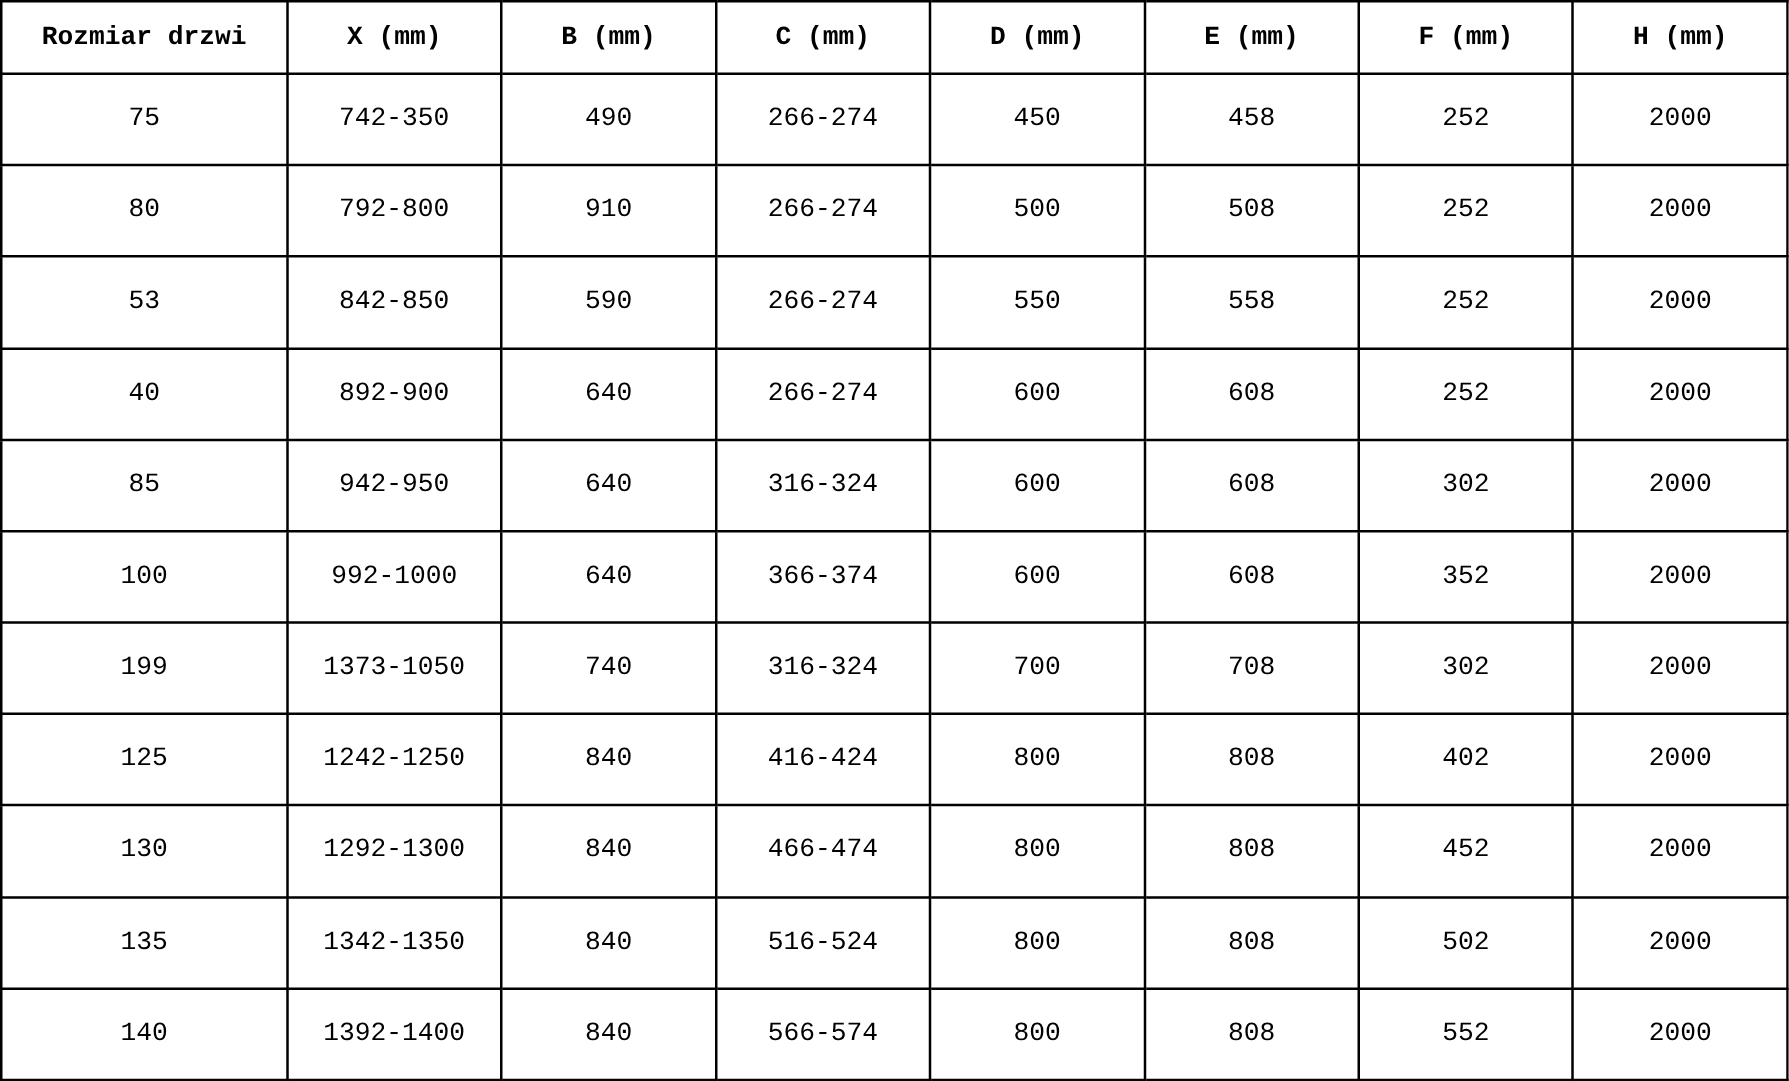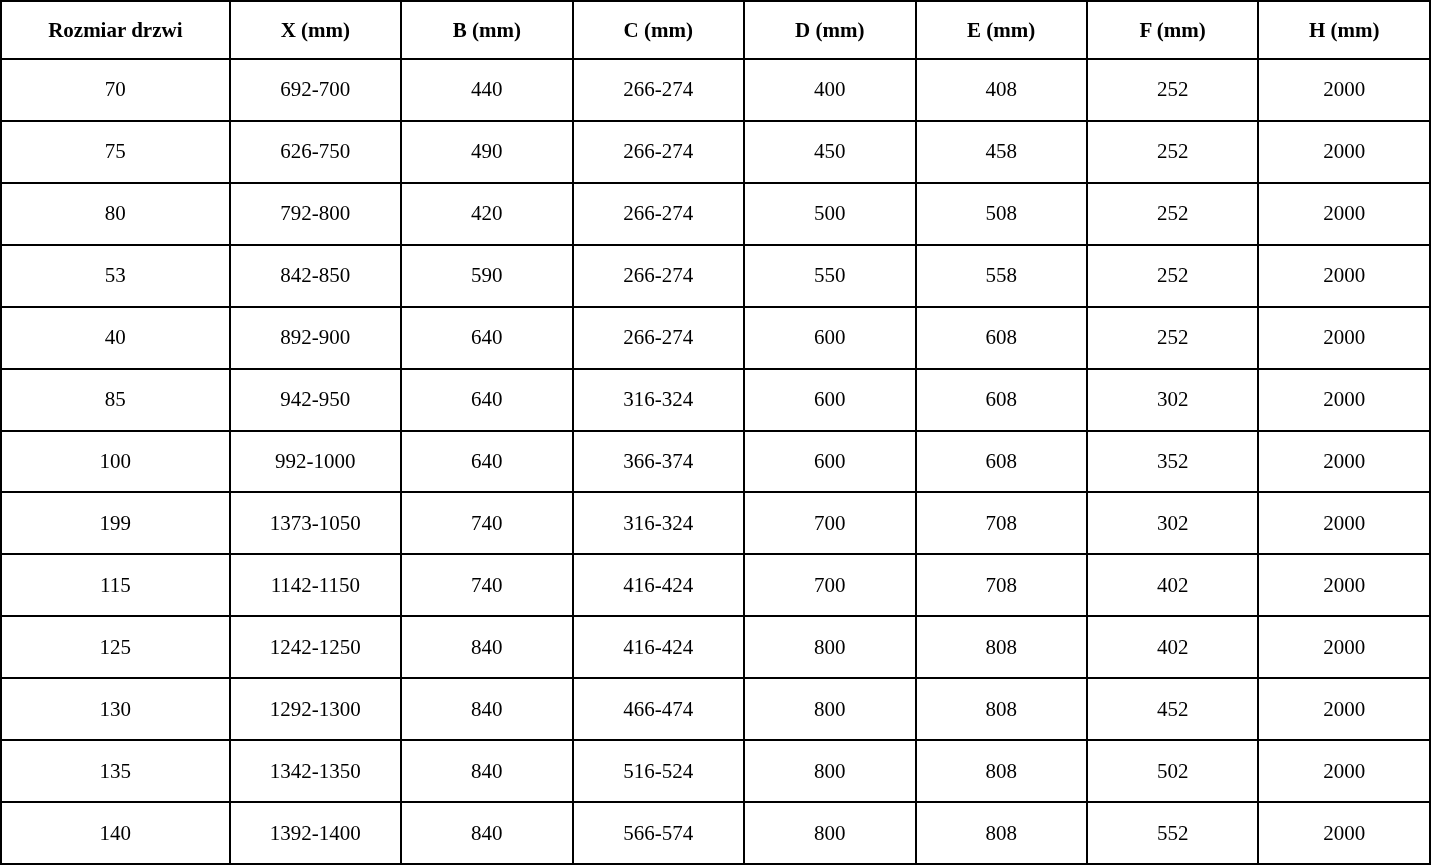--- a/index.html
+++ b/index.html
@@ -10,21 +10,21 @@
   .table-wrap {
     width: 1431px;
     height: 865px;
     box-sizing: border-box;
   }
   table.spec-table {
     width: 100%;
     height: 100%;
     border-collapse: collapse;
     table-layout: fixed;
-    font-family: Liberation Serif, serif;
+    font-family: Liberation Mono, monospace;
     color: #000000;
   }
   table.spec-table th,
   table.spec-table td {
     border: 2px solid #000000;
     text-align: center;
     vertical-align: middle;
     padding: 0;
     overflow: hidden;
     white-space: nowrap;
@@ -63,43 +63,33 @@
           <th>B (mm)</th>
           <th>C (mm)</th>
           <th>D (mm)</th>
           <th>E (mm)</th>
           <th>F (mm)</th>
           <th>H (mm)</th>
         </tr>
     </thead>
     <tbody id="table-body">
         <tr>
-          <td>70</td>
-          <td>692-700</td>
-          <td>440</td>
-          <td>266-274</td>
-          <td>400</td>
-          <td>408</td>
-          <td>252</td>
-          <td>2000</td>
-        </tr>
-        <tr>
           <td>75</td>
-          <td>626-750</td>
+          <td>742-350</td>
           <td>490</td>
           <td>266-274</td>
           <td>450</td>
           <td>458</td>
           <td>252</td>
           <td>2000</td>
         </tr>
         <tr>
           <td>80</td>
           <td>792-800</td>
-          <td>420</td>
+          <td>910</td>
           <td>266-274</td>
           <td>500</td>
           <td>508</td>
           <td>252</td>
           <td>2000</td>
         </tr>
         <tr>
           <td>53</td>
           <td>842-850</td>
           <td>590</td>
@@ -143,30 +133,20 @@
           <td>199</td>
           <td>1373-1050</td>
           <td>740</td>
           <td>316-324</td>
           <td>700</td>
           <td>708</td>
           <td>302</td>
           <td>2000</td>
         </tr>
         <tr>
-          <td>115</td>
-          <td>1142-1150</td>
-          <td>740</td>
-          <td>416-424</td>
-          <td>700</td>
-          <td>708</td>
-          <td>402</td>
-          <td>2000</td>
-        </tr>
-        <tr>
           <td>125</td>
           <td>1242-1250</td>
           <td>840</td>
           <td>416-424</td>
           <td>800</td>
           <td>808</td>
           <td>402</td>
           <td>2000</td>
         </tr>
         <tr>

